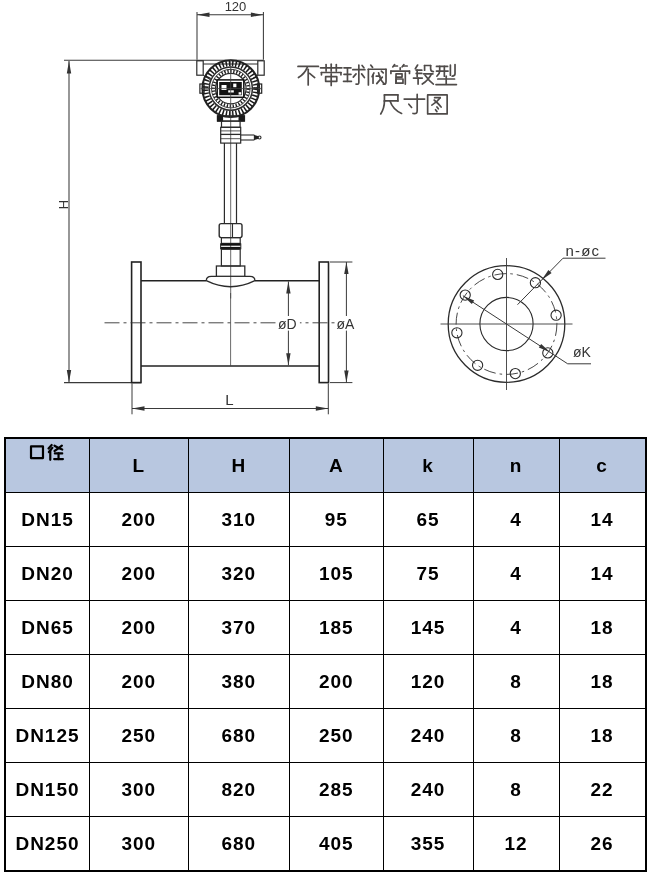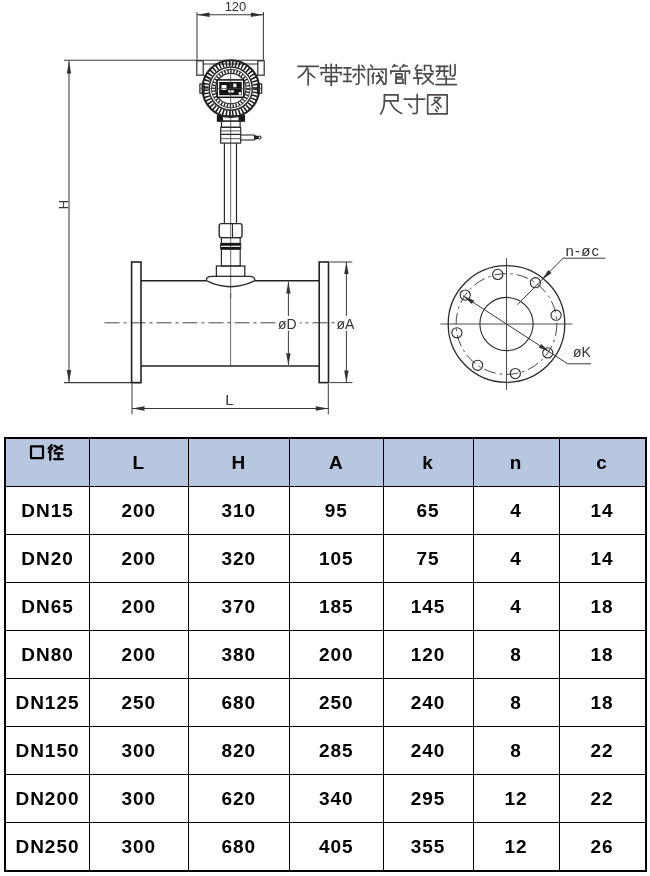--- a/index.html
+++ b/index.html
@@ -76,29 +76,20 @@
         <td>8</td>
         <td>18</td>
       </tr>
       <tr>
         <td>DN150</td>
         <td>300</td>
         <td>820</td>
         <td>285</td>
         <td>240</td>
         <td>8</td>
-        <td>22</td>
-      </tr>
-      <tr>
-        <td>DN200</td>
-        <td>300</td>
-        <td>620</td>
-        <td>340</td>
-        <td>295</td>
-        <td>12</td>
         <td>22</td>
       </tr>
       <tr>
         <td>DN250</td>
         <td>300</td>
         <td>680</td>
         <td>405</td>
         <td>355</td>
         <td>12</td>
         <td>26</td>

